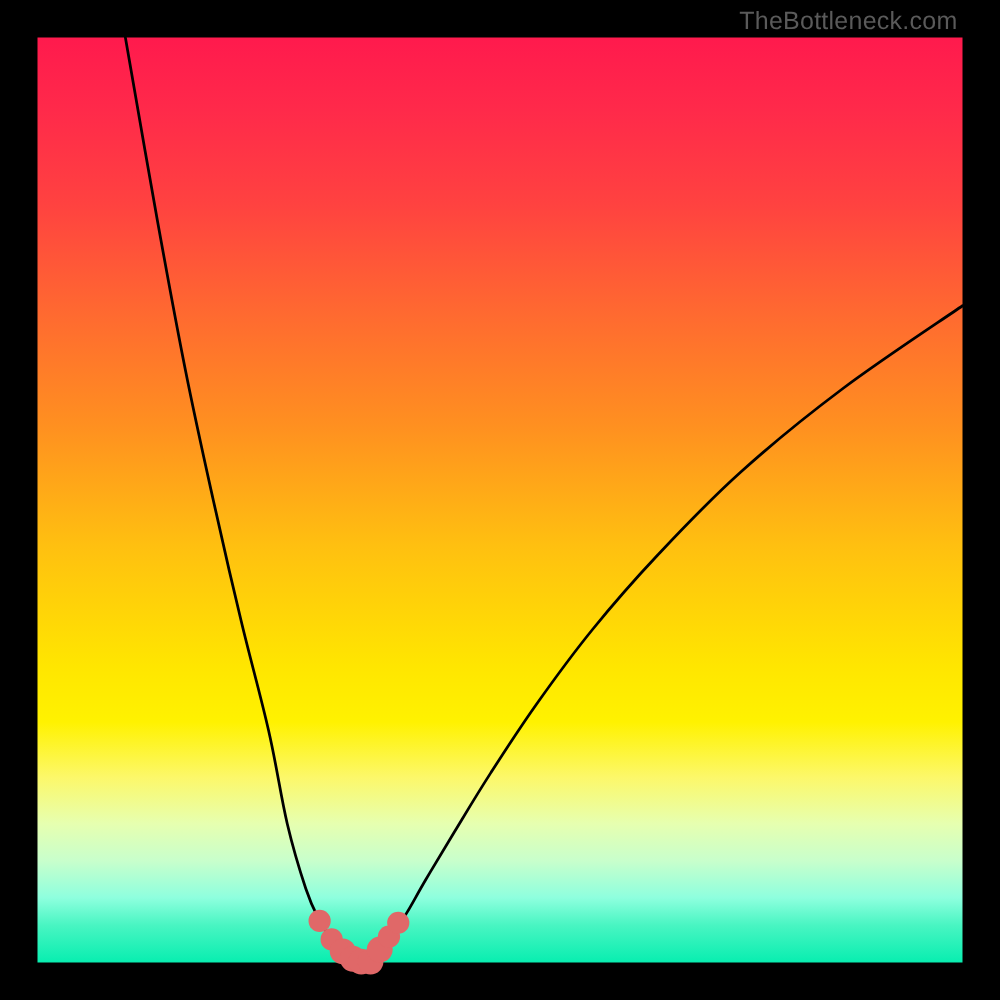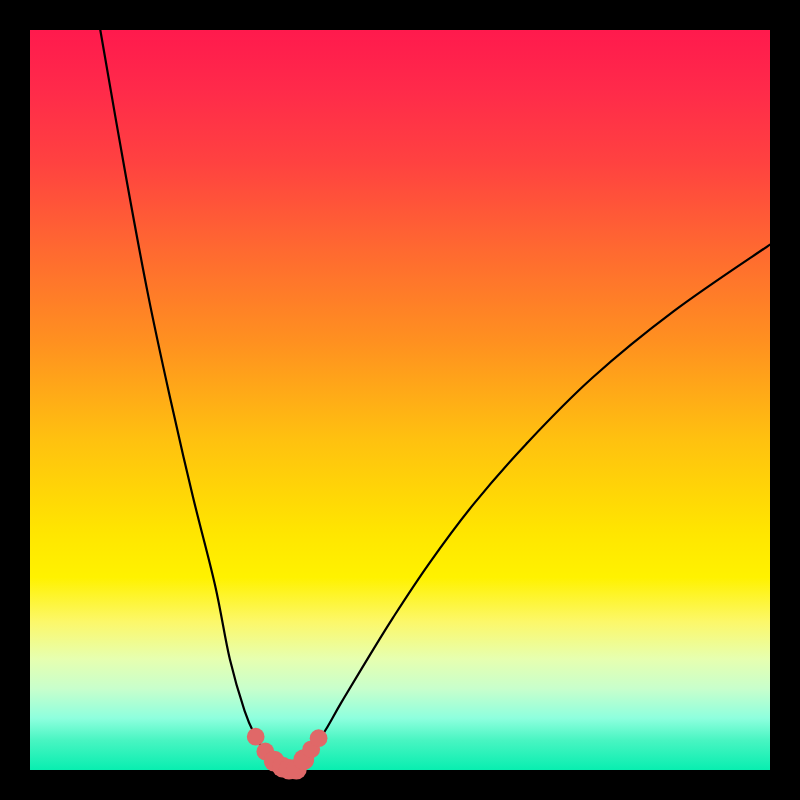--- a/index.html
+++ b/index.html
@@ -63,13 +63,14 @@
           <circle cx="244.20" cy="731.12" r="10.36" fill="#e06868" stroke="#e06868" stroke-width="0"></circle>
           <circle cx="252.34" cy="737.04" r="10.36" fill="#e06868" stroke="#e06868" stroke-width="0"></circle>
           <circle cx="259.00" cy="739.26" r="10.36" fill="#e06868" stroke="#e06868" stroke-width="0"></circle>
           <circle cx="266.40" cy="739.26" r="10.36" fill="#e06868" stroke="#e06868" stroke-width="0"></circle>
           <circle cx="273.80" cy="729.64" r="10.36" fill="#e06868" stroke="#e06868" stroke-width="0"></circle>
           <circle cx="281.20" cy="719.28" r="8.88" fill="#e06868" stroke="#e06868" stroke-width="0"></circle>
           <circle cx="288.60" cy="708.18" r="8.88" fill="#e06868" stroke="#e06868" stroke-width="0"></circle>
         </g>
     </svg>
   </div>
+  <div class="watermark">TheBottleneck.com</div>
 </div>
 
 </body></html>

